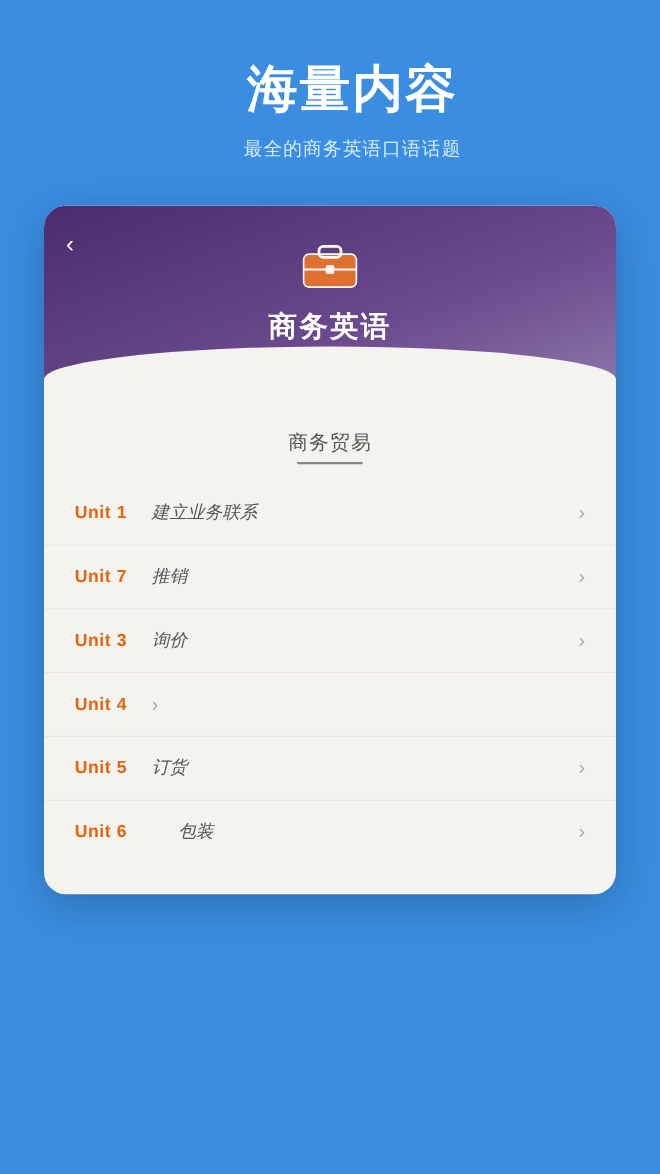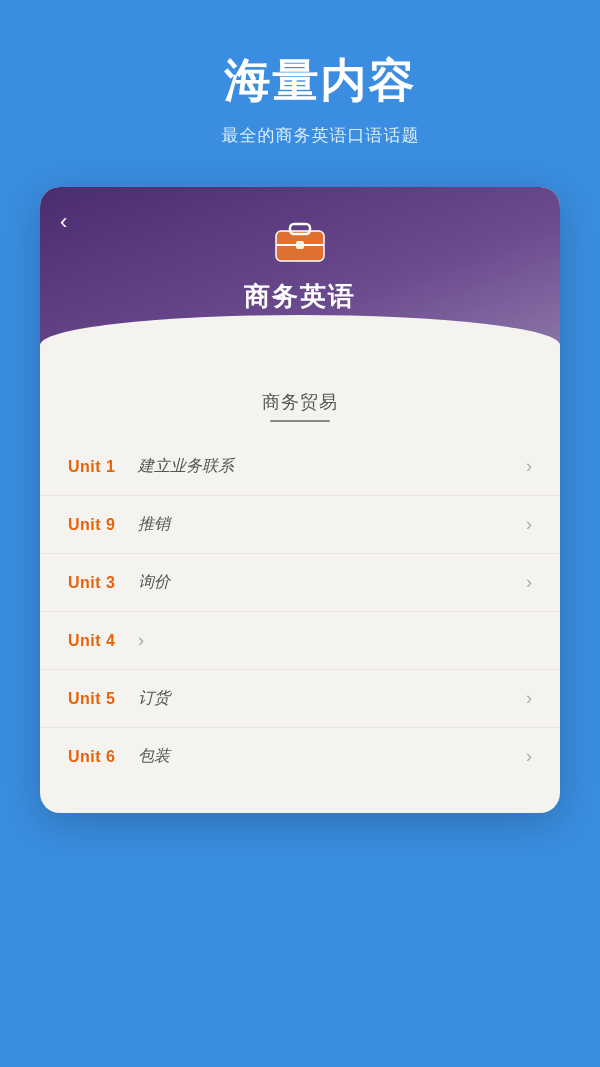--- a/index.html
+++ b/index.html
@@ -123,20 +123,21 @@
     .unit-item {
       display: flex;
       align-items: center;
       padding: 18px 28px;
       border-bottom: 1px solid #e8e5e0;
       cursor: pointer;
     }
 
     .unit-item:last-child {
       border-bottom: none;
+      gap: 24px;
     }
 
     .unit-label {
       color: #e8620a;
       font-weight: 700;
       font-size: 16px;
       min-width: 70px;
       letter-spacing: 0.5px;
     }
 
@@ -188,21 +189,21 @@
     </div>
 
     <ul class="unit-list">
 
     <li class="unit-item">
       <span class="unit-label">Unit 1</span>
       <span class="unit-desc">建立业务联系</span>
       <span class="chevron">›</span>
     </li>
         <li class="unit-item">
-      <span class="unit-label">Unit 9</span>
+      <span class="unit-label">Unit 7</span>
       <span class="unit-desc">推销</span>
       <span class="chevron">›</span>
     </li>
         <li class="unit-item">
       <span class="unit-label">Unit 3</span>
       <span class="unit-desc">询价</span>
       <span class="chevron">›</span>
     </li>
         <li class="unit-item">
       <span class="unit-label">Unit 4</span>

